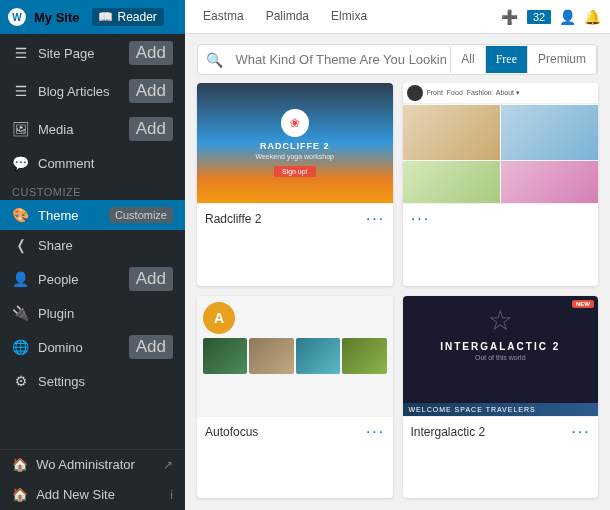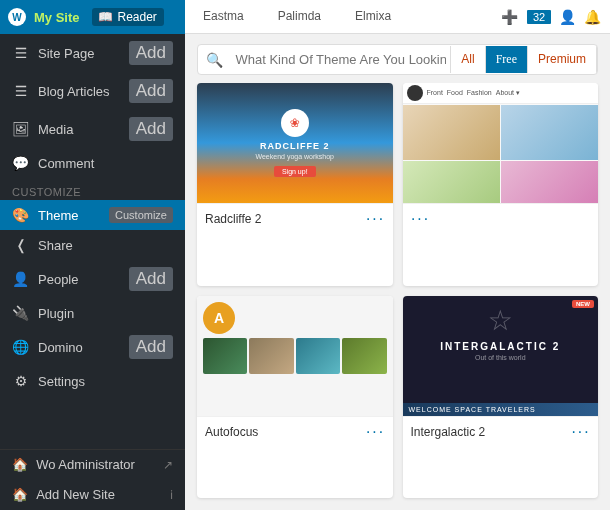--- a/index.html
+++ b/index.html
@@ -28,21 +28,21 @@
 
     .sidebar-top-bar .site-icon {
       width: 18px; height: 18px;
       background: white;
       border-radius: 50%;
       display: flex; align-items: center; justify-content: center;
       font-size: 10px; color: #0073aa; font-weight: bold;
     }
 
     .sidebar-top-bar .site-name {
-      color: #bef264; font-size: 13px; font-weight: 600;
+      color: #000000; font-size: 13px; font-weight: 600;
     }
 
     .sidebar-top-bar .reader-tab {
       margin-left: 4px;
       background: #005177;
       border-radius: 3px;
       padding: 2px 7px;
       color: white;
       font-size: 12px;
       display: flex; align-items: center; gap: 4px;
@@ -139,21 +139,21 @@
     }
 
     
     .top-tabs {
       display: flex;
       background: #fff;
       border-bottom: 1px solid #ddd;
       padding: 0 8px;
       align-items: center;
       height: 34px;
-      gap: 14px;
+      gap: 2px;
     }
 
     .tab-item {
       padding: 0 10px;
       height: 34px;
       display: flex;
       align-items: center;
       font-size: 12px;
       color: #555;
       cursor: pointer;
@@ -211,21 +211,21 @@
     }
 
     .filter-tabs {
       display: flex;
       border-left: 1px solid #ddd;
     }
 
     .filter-tab {
       padding: 6px 10px;
       font-size: 12px;
-      color: #c2410c;
+      color: #737373;
       cursor: pointer;
       border-right: 1px solid #ddd;
     }
 
     .filter-tab.active {
       background: #0073aa;
       color: white;
       font-family: Liberation Serif, serif;
     }
 

